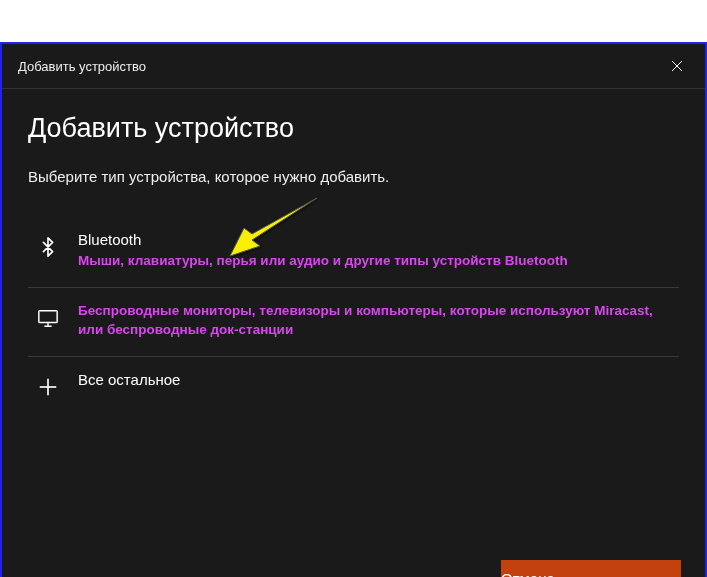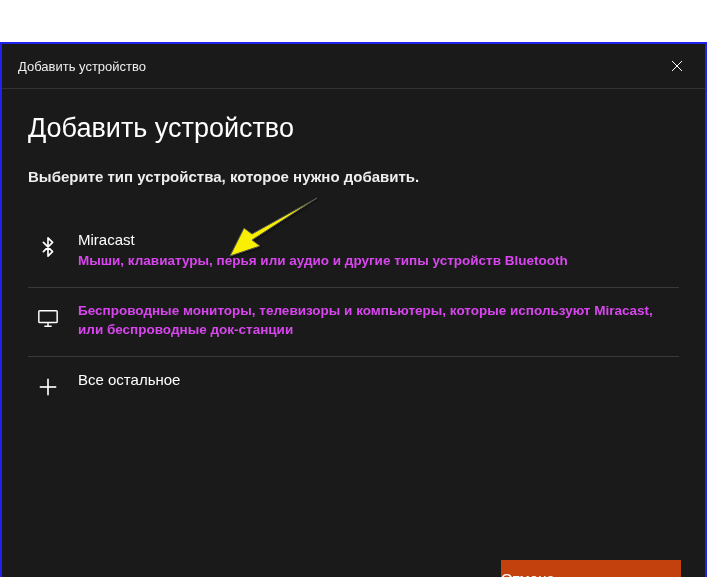--- a/index.html
+++ b/index.html
@@ -50,21 +50,20 @@
     .main-heading {
       font-size: 27px;
       font-weight: 400;
       color: #fff;
       margin-bottom: 24px;
     }
     .subheading {
       font-size: 15px;
       color: #eee;
       margin-bottom: 32px;
-      font-weight: bold;
     }
     .option {
       display: flex;
       align-items: flex-start;
       padding: 14px 6px 16px 6px;
       cursor: pointer;
       border-bottom: 1px solid #3a3a3a;
       position: relative;
     }
     .option:last-of-type {
@@ -142,21 +141,21 @@
     <h1 class="main-heading">Добавить устройство</h1>
     <div class="subheading">Выберите тип устройства, которое нужно добавить.</div>
 
     <div class="option">
       <div class="option-icon">
         <svg viewBox="0 0 24 24">
             <path d="M7 7 L17 17 L12 22 L12 2 L17 7 L7 17" fill="none" stroke="#fff" stroke-width="1.8" stroke-linejoin="round" stroke-linecap="round"></path>
           </svg>
       </div>
       <div class="option-text">
-        <div class="option-title">Miracast</div>
+        <div class="option-title">Bluetooth</div>
         <div class="option-desc">Мыши, клавиатуры, перья или аудио и другие типы устройств Bluetooth</div>
       </div>
     </div>
 
     <div class="option">
       <div class="option-icon">
         <svg viewBox="0 0 24 24">
             <rect x="2" y="4" width="20" height="13" rx="1" fill="none" stroke="#fff" stroke-width="1.6"></rect>
             <line x1="8" y1="21" x2="16" y2="21" stroke="#fff" stroke-width="1.6"></line>
             <line x1="12" y1="17" x2="12" y2="21" stroke="#fff" stroke-width="1.6"></line>

